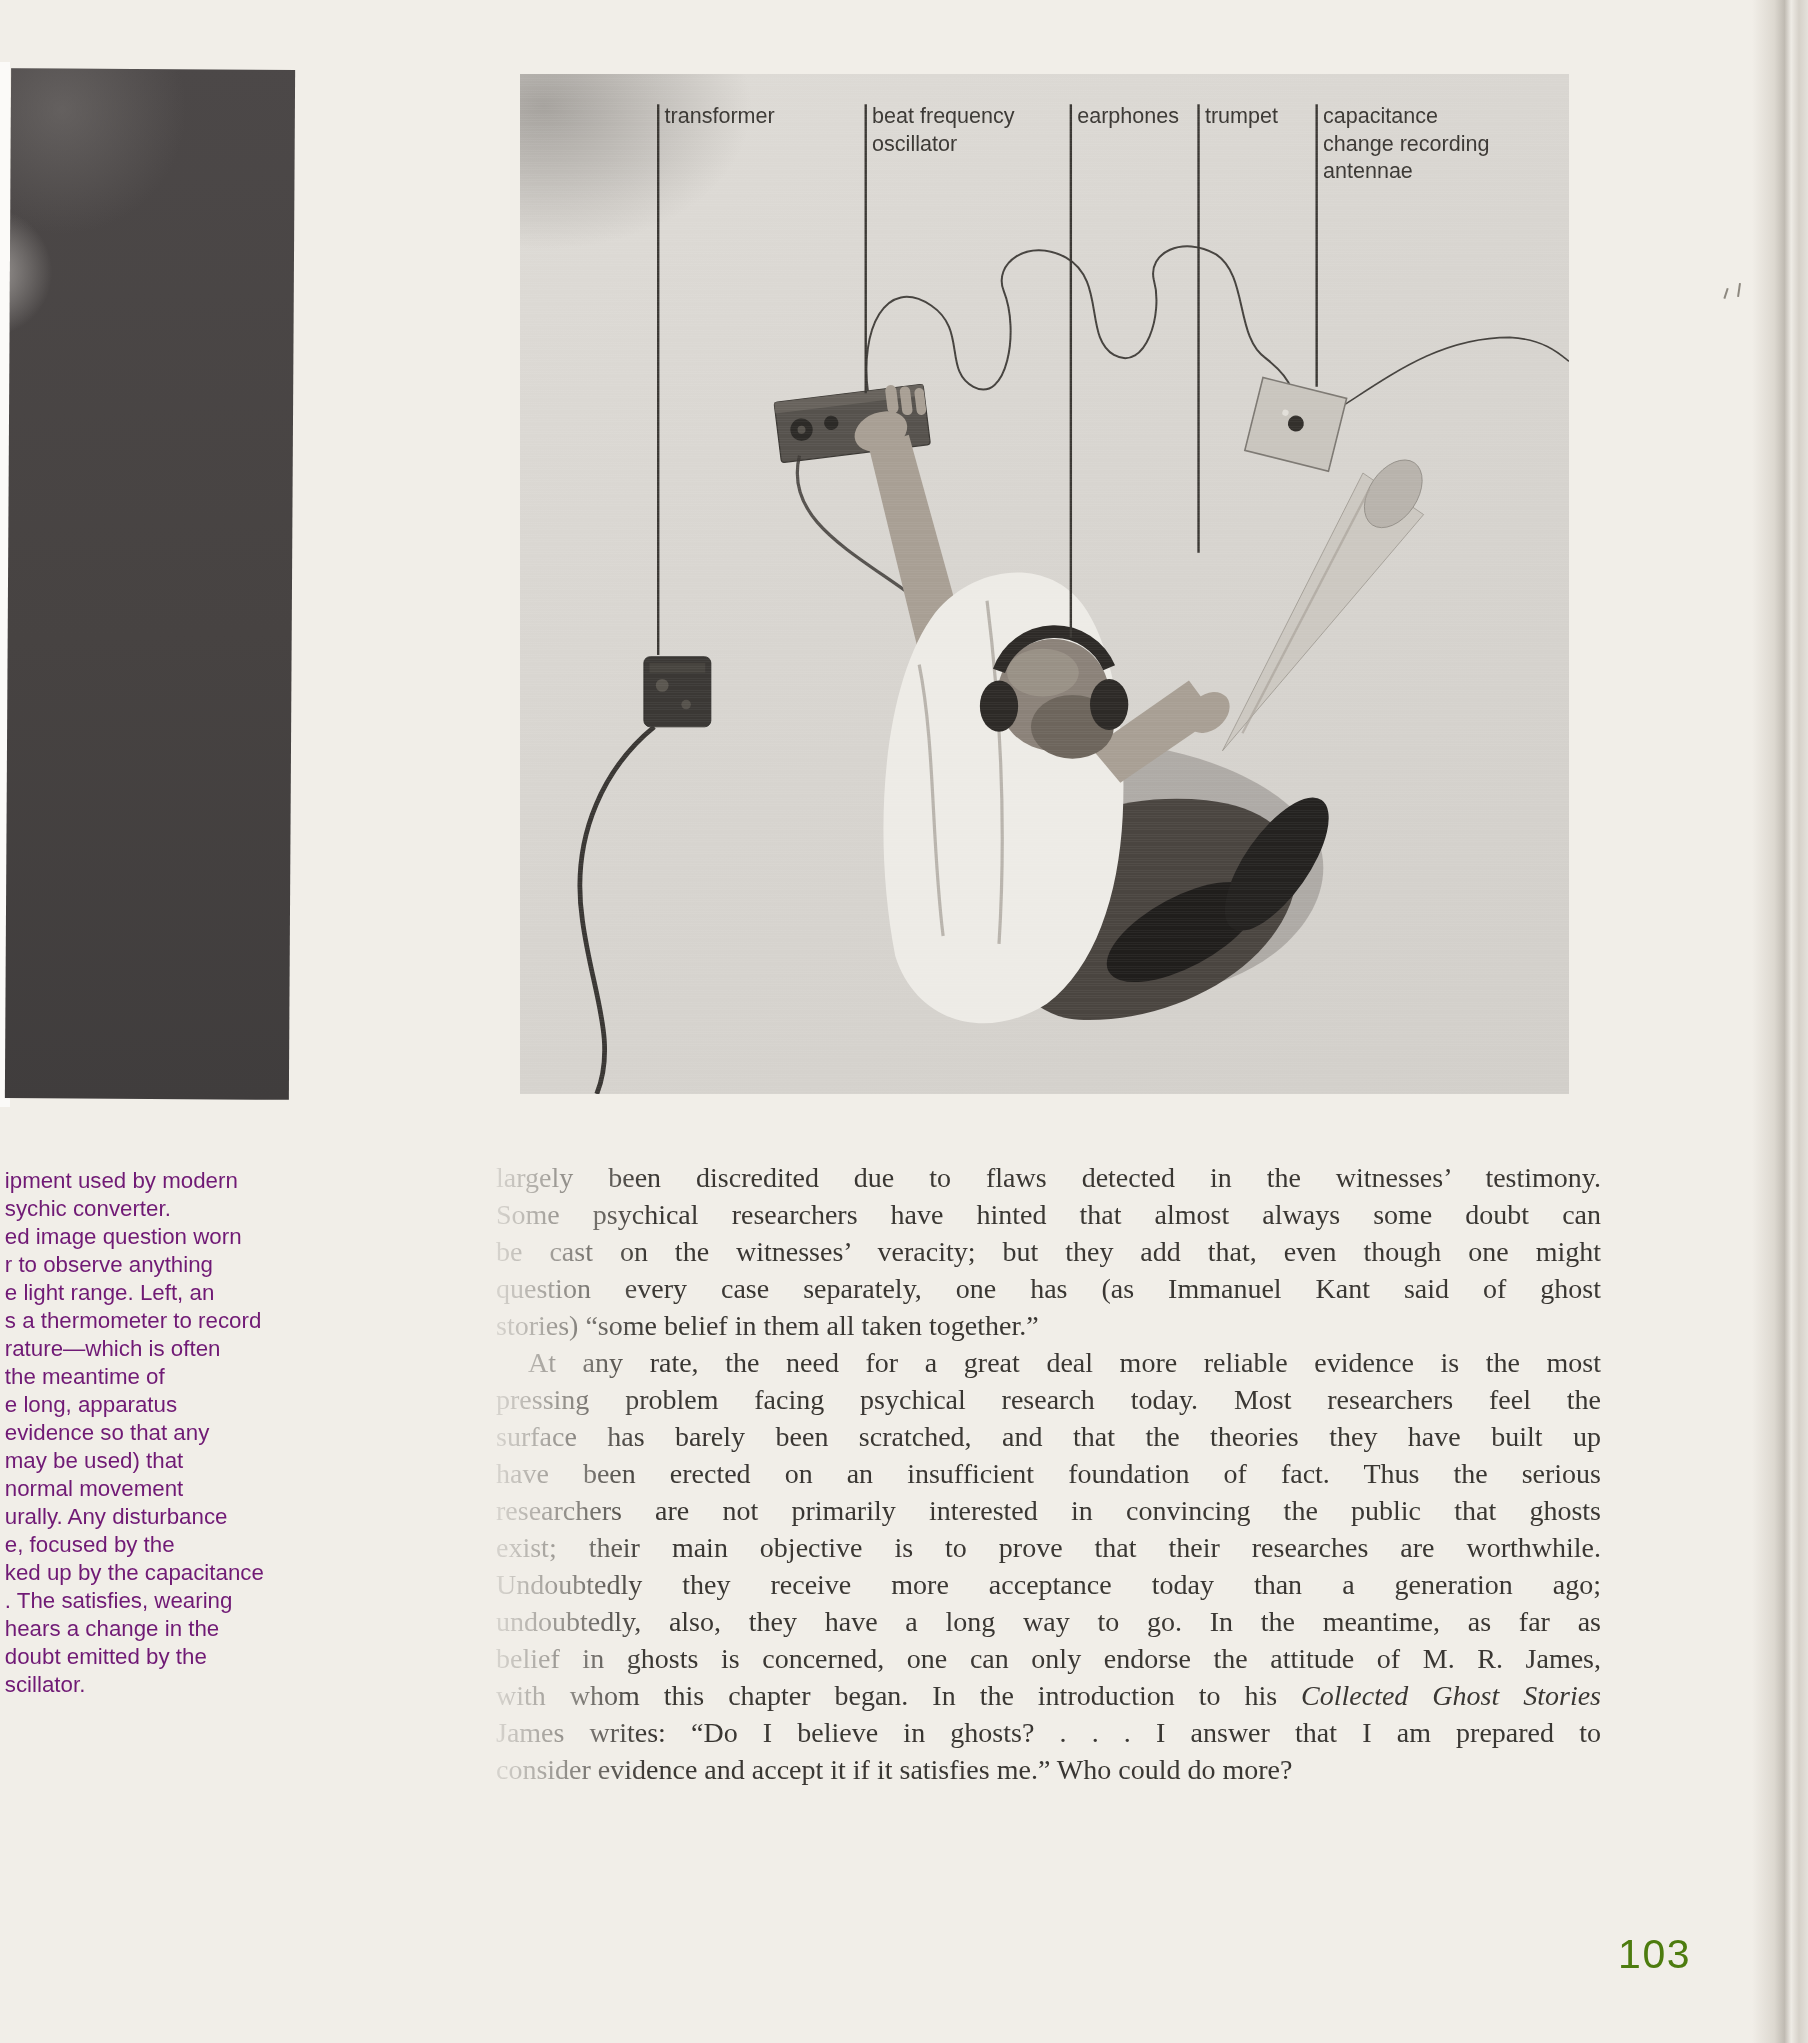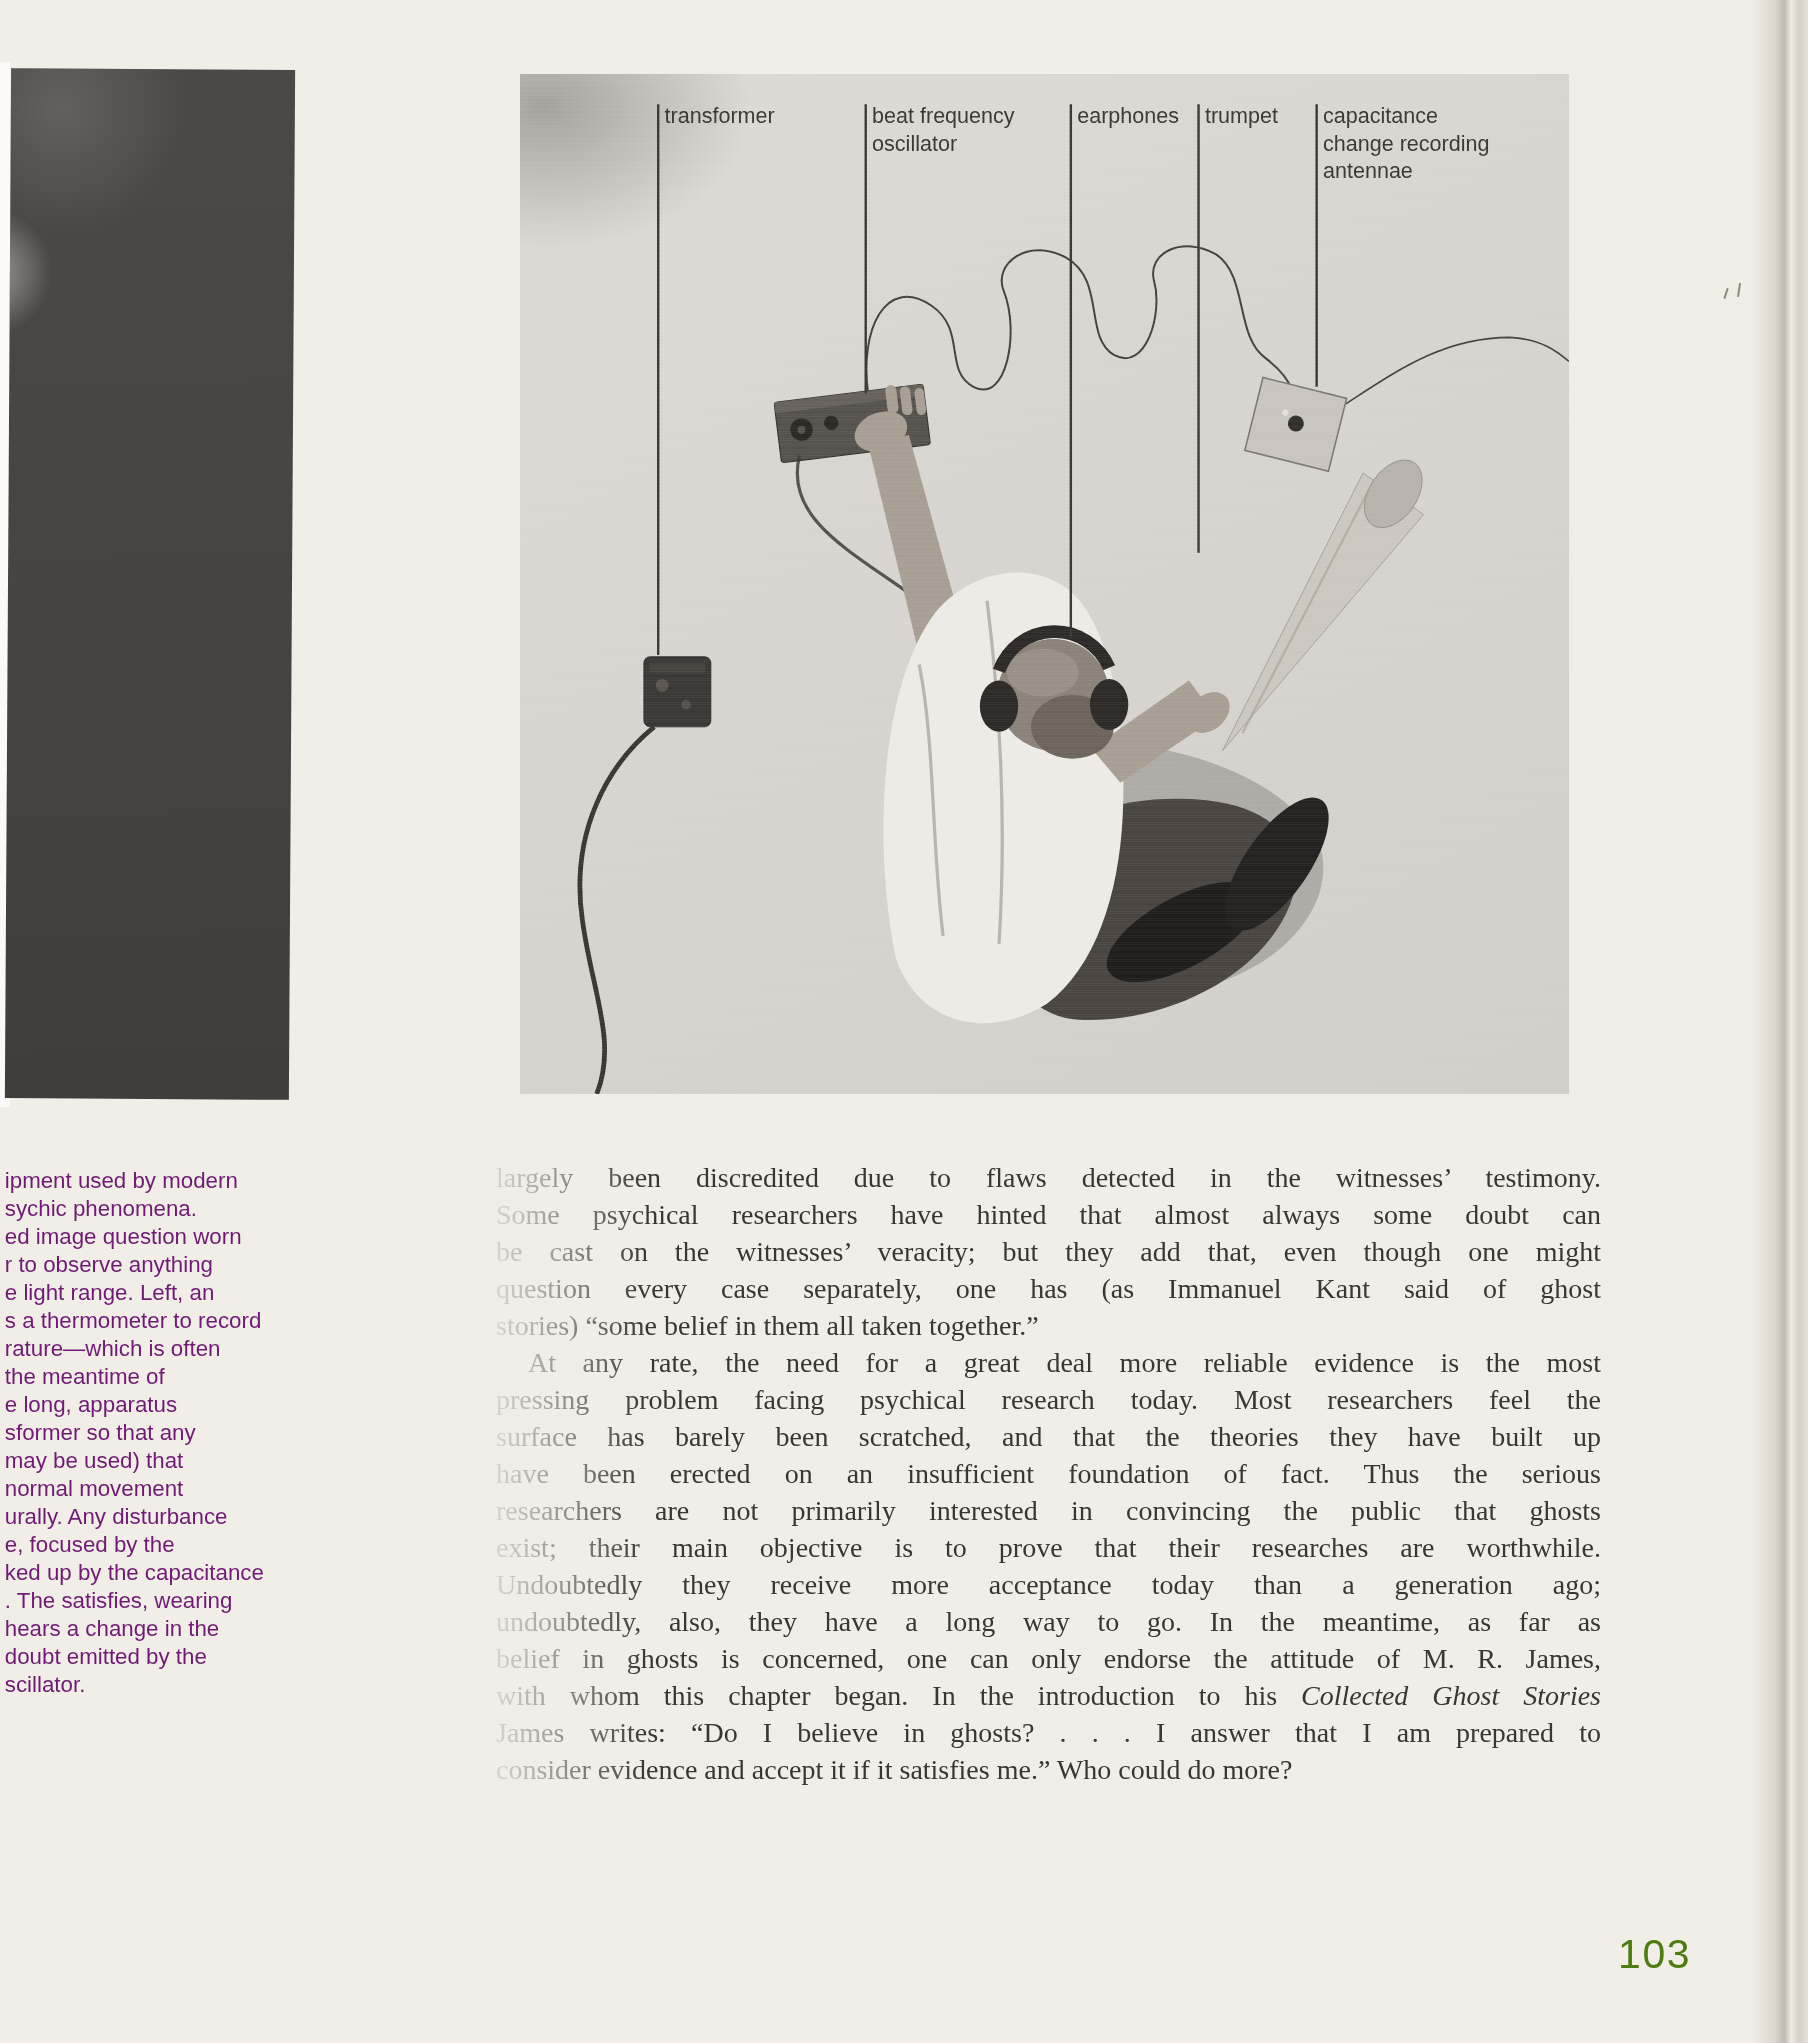--- a/index.html
+++ b/index.html
@@ -207,29 +207,29 @@
       <text x="698" y="62">earphones</text>
       <text x="858" y="62">trumpet</text>
       <text x="1006" y="62">capacitance</text>
       <text x="1006" y="96">change recording</text>
       <text x="1006" y="130">antennae</text>
     </svg>
   </div>
 
   <div class="caption">
     <div class="cl">ipment used by modern</div>
-    <div class="cl">sychic phenomena.</div>
+    <div class="cl">sychic converter.</div>
     <div class="cl">ed image question worn</div>
     <div class="cl">r to observe anything</div>
     <div class="cl">e light range. Left, an</div>
     <div class="cl">s a thermometer to record</div>
     <div class="cl">rature—which is often</div>
     <div class="cl">the meantime of</div>
     <div class="cl">e long, apparatus</div>
-    <div class="cl">sformer so that any</div>
+    <div class="cl">evidence so that any</div>
     <div class="cl">may be used) that</div>
     <div class="cl">normal movement</div>
     <div class="cl">urally. Any disturbance</div>
     <div class="cl">e, focused by the</div>
     <div class="cl">ked up by the capacitance</div>
     <div class="cl">. The satisfies, wearing</div>
     <div class="cl">hears a change in the</div>
     <div class="cl">doubt emitted by the</div>
     <div class="cl">scillator.</div>
   </div>

